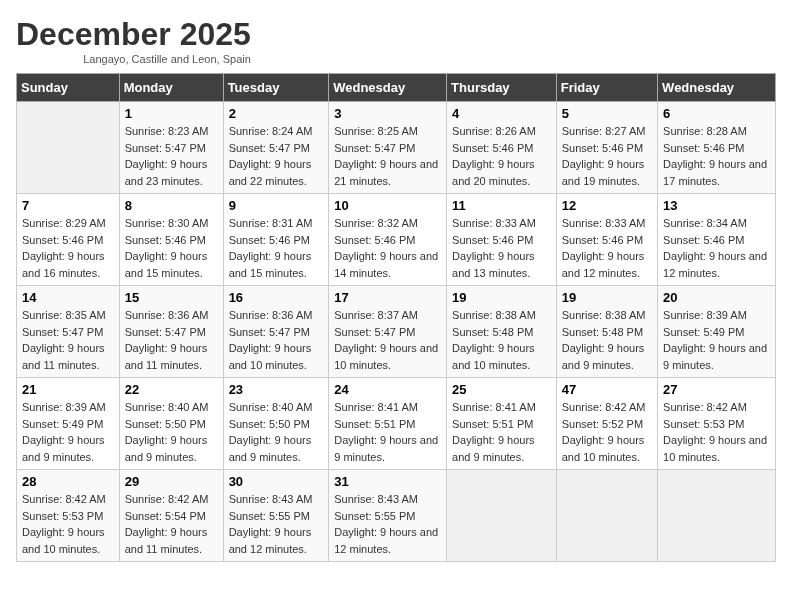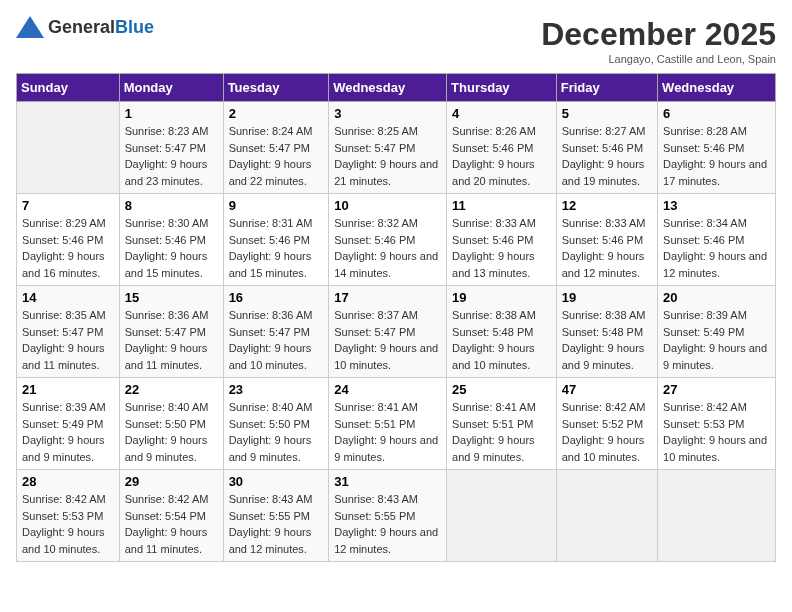--- a/index.html
+++ b/index.html
@@ -46,21 +46,21 @@
     .subtitle {
       font-size: 11px;
       color: #555;
     }
     table {
       width: 100%;
       border-collapse: collapse;
       font-size: 11px;
     }
     thead tr th {
-      background-color: #4c1d95;
+      background-color: #404040;
       color: #fff;
       padding: 6px 4px;
       text-align: left;
       font-size: 13px;
       font-weight: bold;
       border: 1px solid #aaa;
     }
     tbody tr td {
       border: 1px solid #ccc;
       padding: 4px 5px;
@@ -83,28 +83,20 @@
       line-height: 1.5;
     }
     .empty-cell {
       background: #f0f0f0 !important;
     }
   </style>
 </head>
 <body>
 
 <div class="header-area">
-  <div class="logo">
-    <svg class="logo-icon" viewBox="0 0 28 22" xmlns="http://www.w3.org/2000/svg">
-      <polygon points="14,0 28,22 0,22" fill="#2a6bbf"></polygon>
-    </svg>
-    <div>
-      <span class="logo-text-general">General</span><span class="logo-text-blue">Blue</span>
-    </div>
-  </div>
   <div class="title-area">
     <div class="main-title">December 2025</div>
     <div class="subtitle">Langayo, Castille and Leon, Spain</div>
   </div>
 </div>
 
 <table>
   <thead>
     <tr>
 

